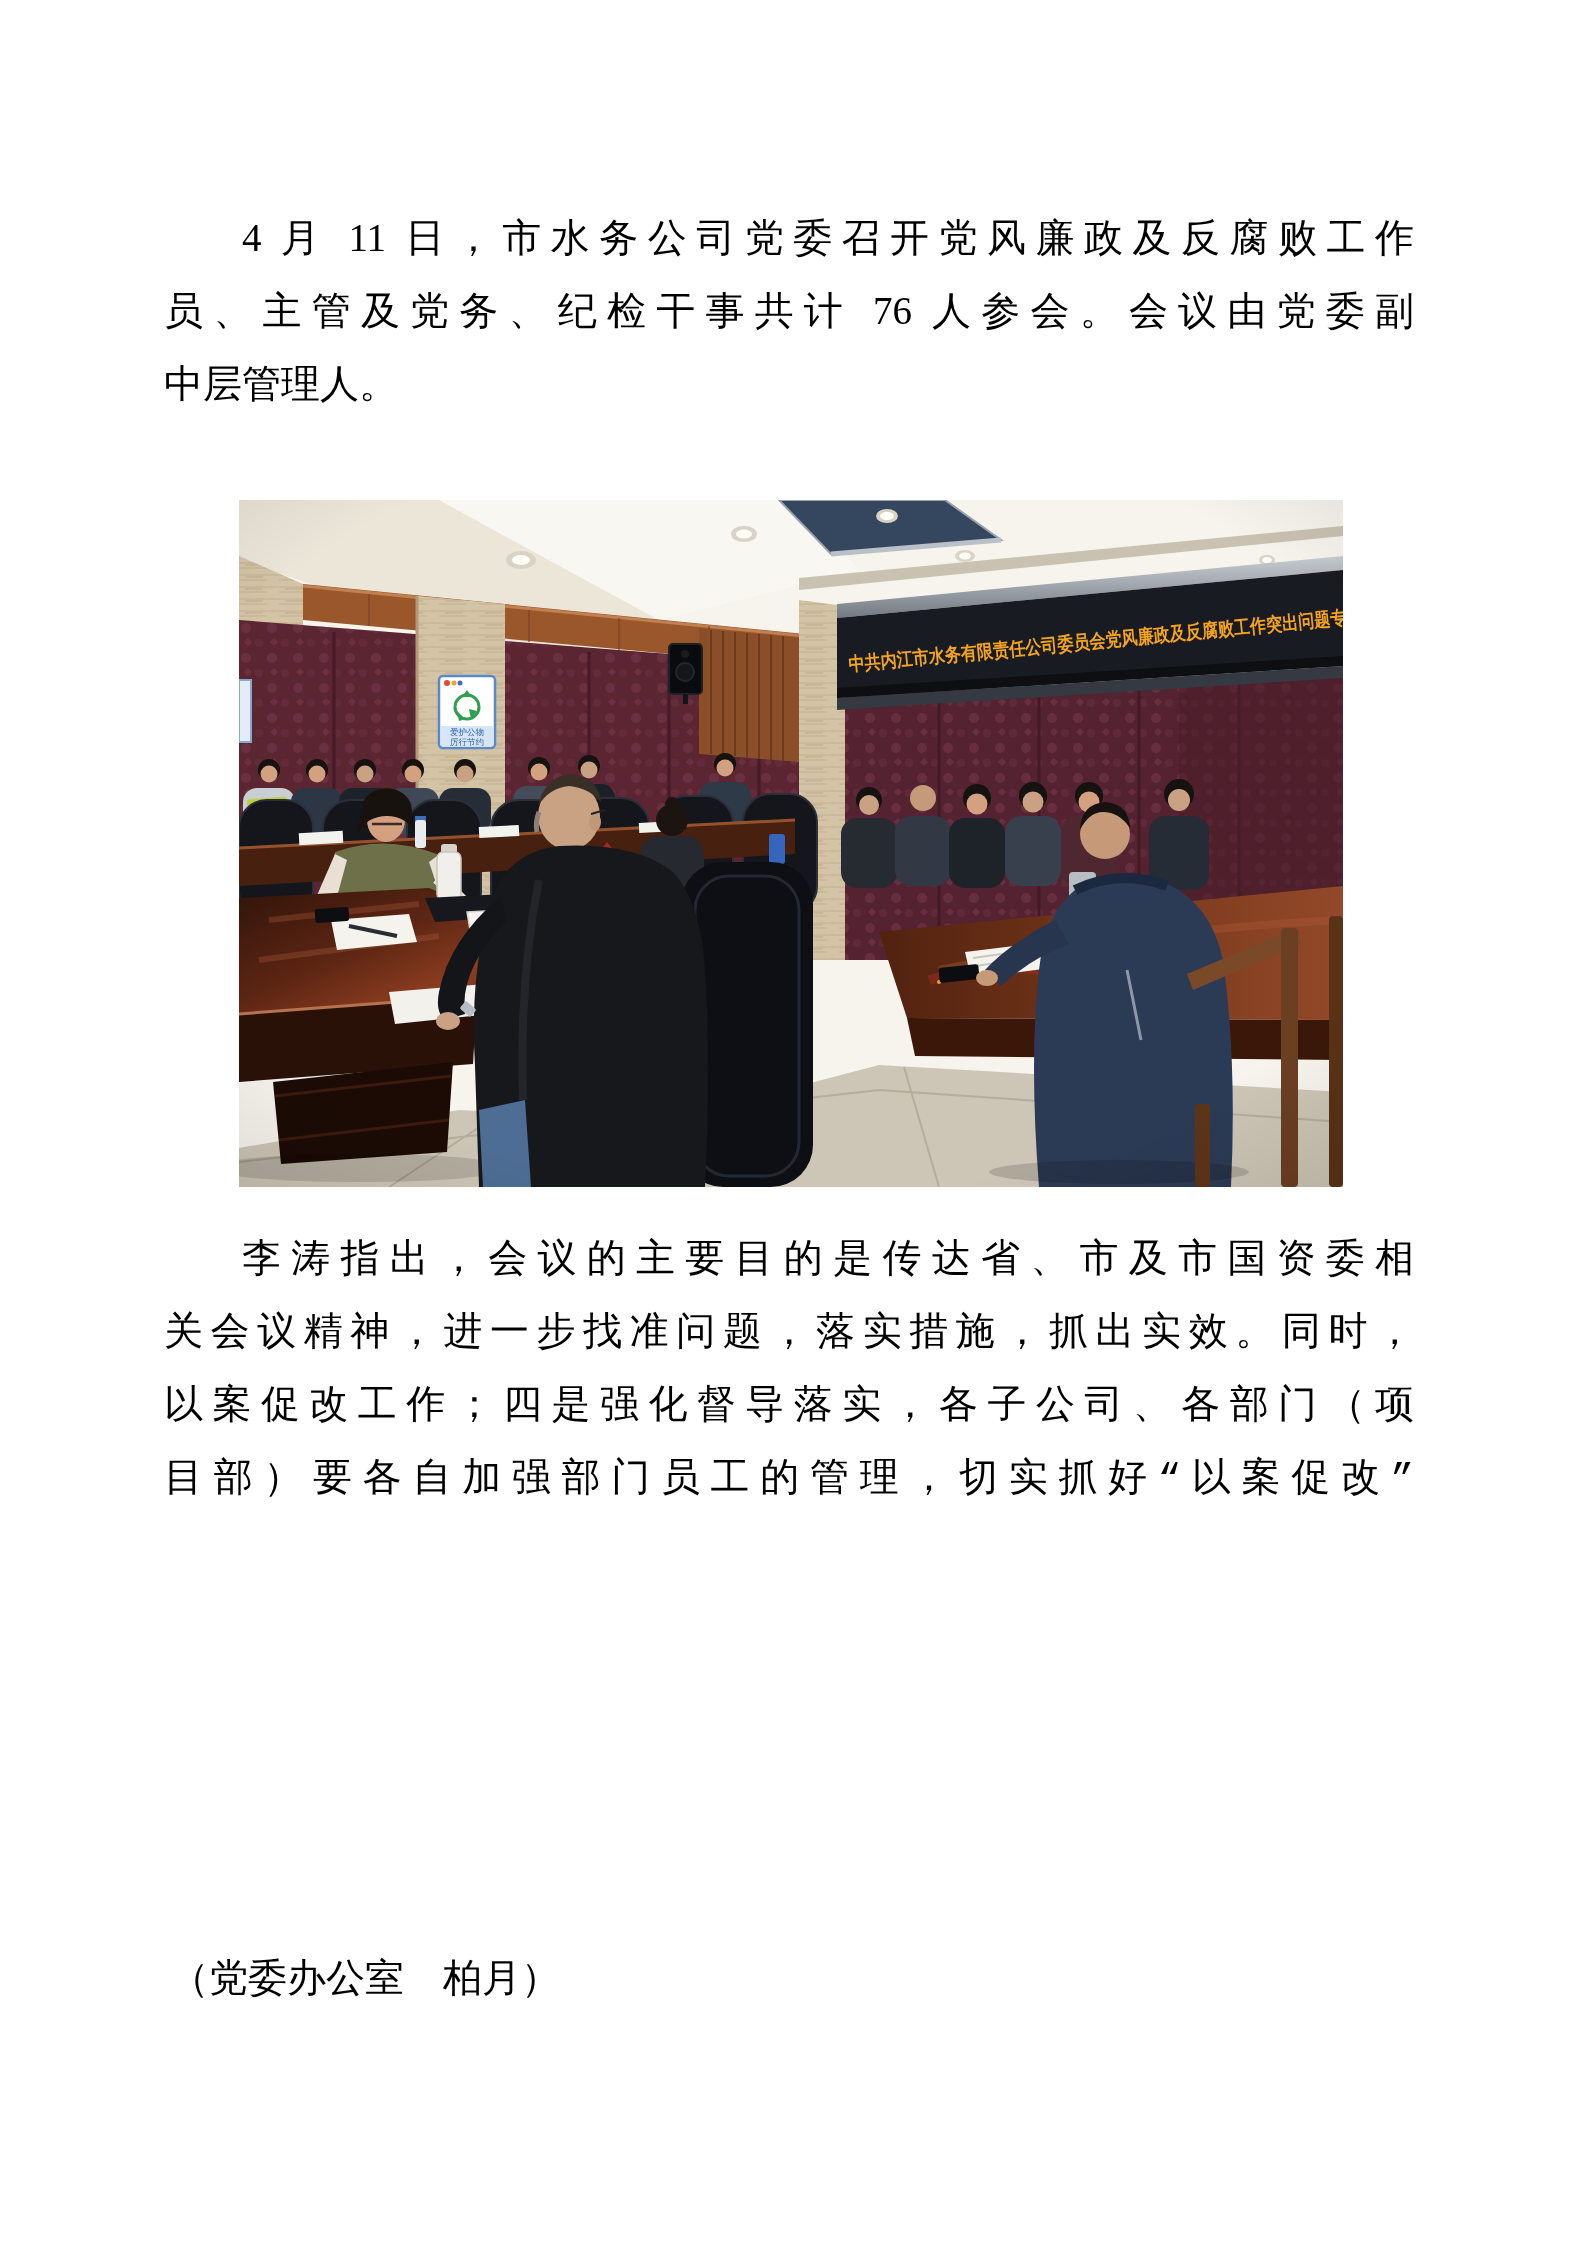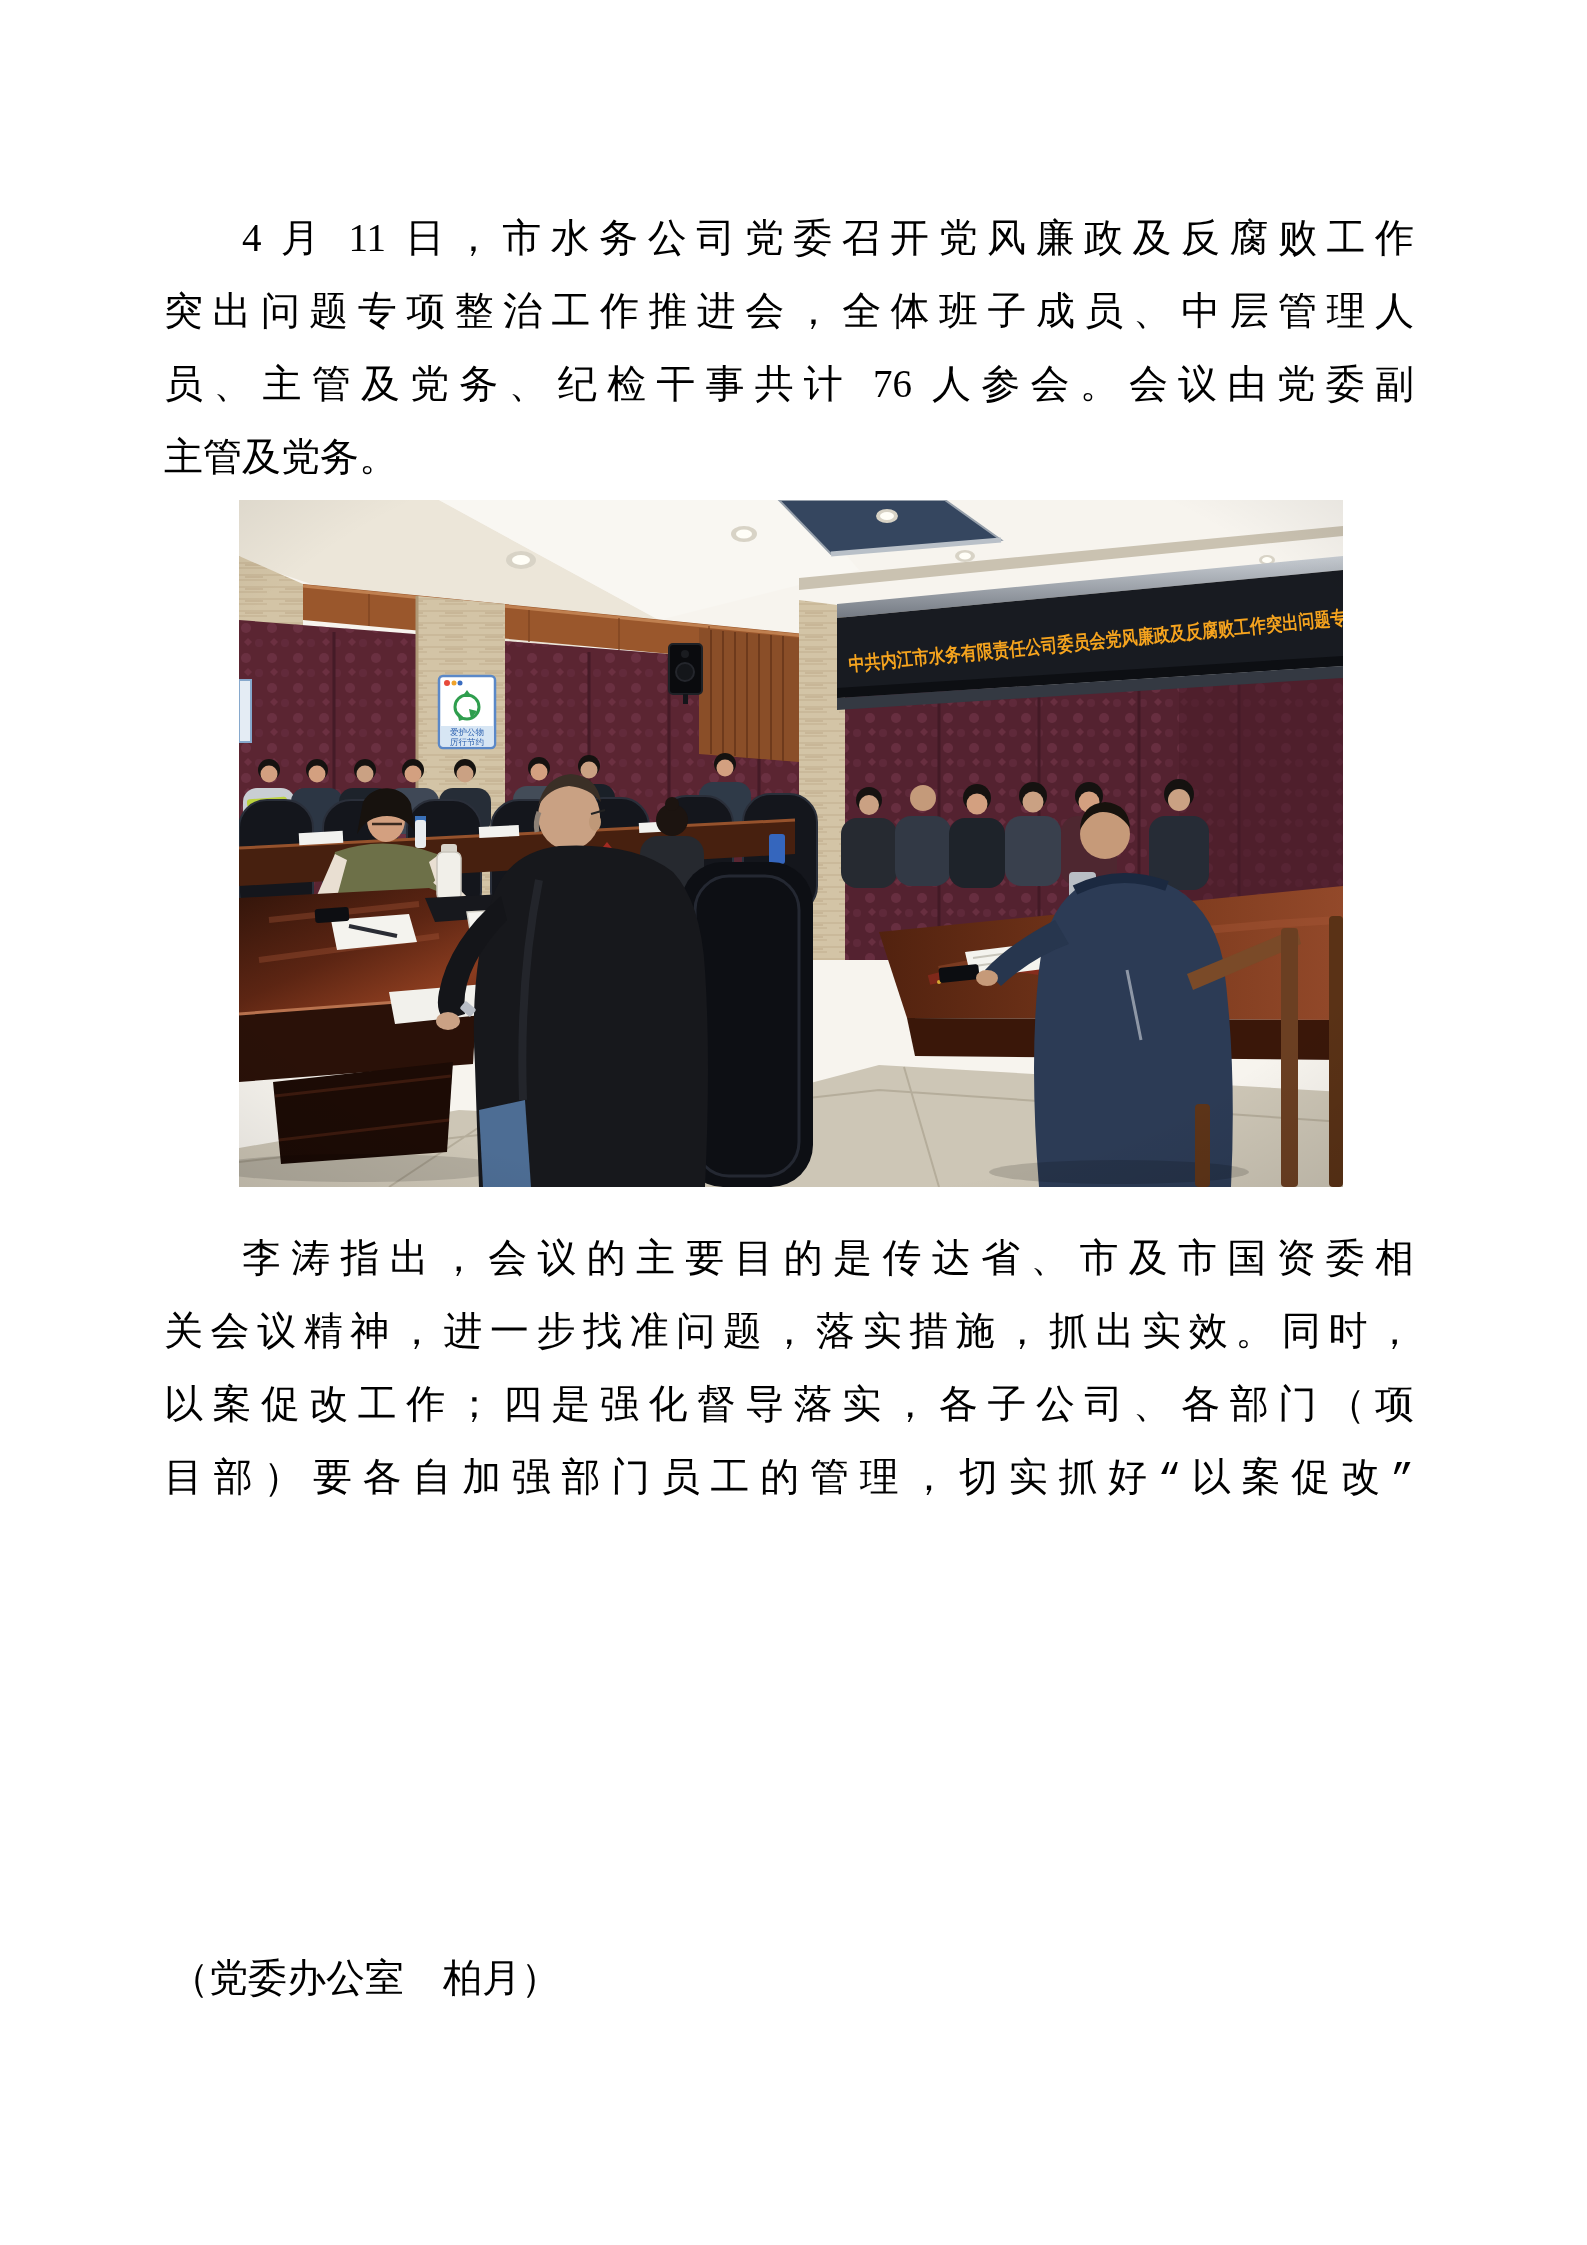--- a/index.html
+++ b/index.html
@@ -28,23 +28,22 @@
     font-size:39px;line-height:73px;
   }
 </style>
 </head>
 <body>
 
 <div>
 
   <div class="para" id="para1">
     <div class="line indent">4 月 11 日，市水务公司党委召开党风廉政及反腐败工作</div>
-    <div class="line">突出问题专项整治工作推进会，全体班子成员、中层管理人</div>
     <div class="line">员、主管及党务、纪检干事共计 76 人参会。会议由党委副</div>
-    <div class="line paraend">主管及党务。</div>
+    <div class="line paraend">中层管理人。</div>
   </div>
 
   <figure id="photo">
   <svg viewBox="0 0 1104 687" preserveAspectRatio="none">
     <defs>
       <pattern id="dmk" width="26" height="30" patternUnits="userSpaceOnUse">
         <circle cx="7" cy="8" r="5" fill="#76394d" opacity="0.55"></circle>
         <circle cx="20" cy="23" r="4" fill="#6a3043" opacity="0.5"></circle>
         <path d="M5 22 l4 -4 4 4 -4 4 z" fill="#803f54" opacity="0.45"></path>
       </pattern>

